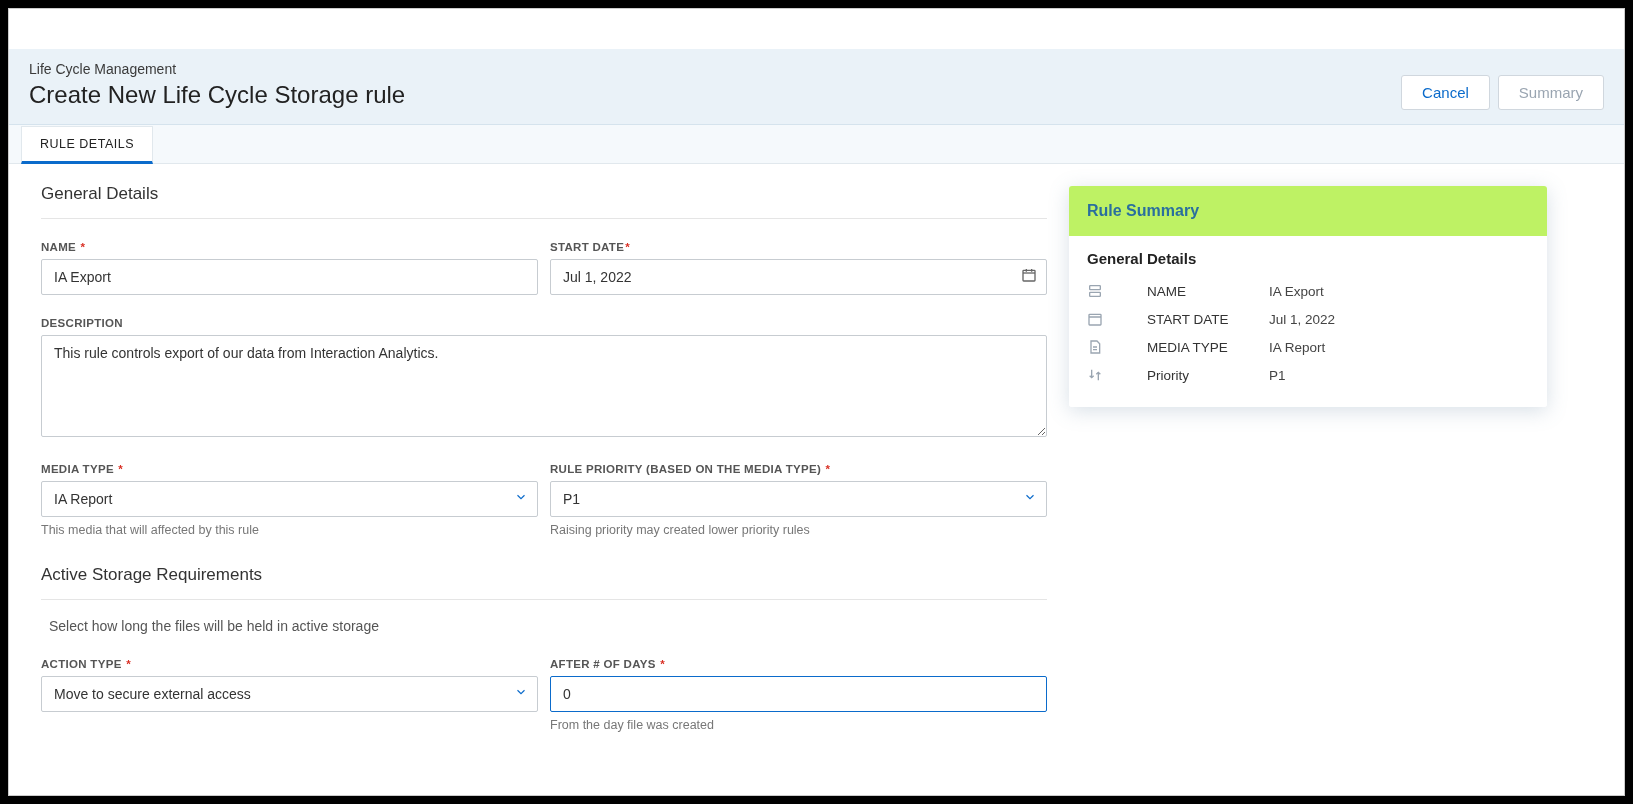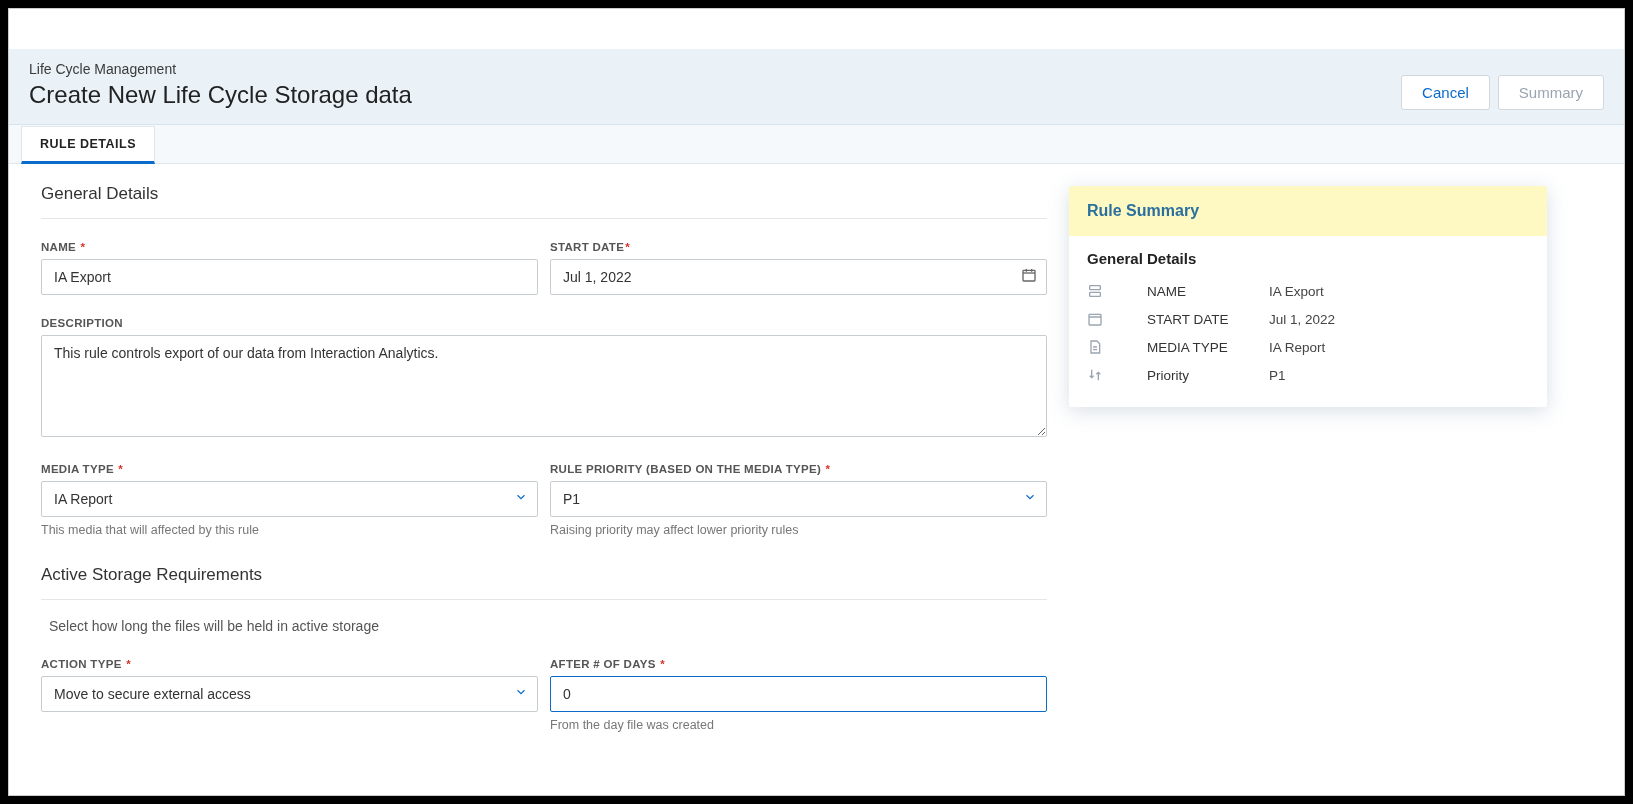--- a/index.html
+++ b/index.html
@@ -6,59 +6,59 @@
   body { font-family: "Segoe UI", Arial, sans-serif; background: #000; }
   .frame { background: #fff; margin: 8px; height: 788px; position: relative; overflow: hidden; border: 1px solid #ccc;}
   .header { background: #eaf2f8; padding: 12px 20px 14px 20px; display:flex; justify-content:space-between; align-items:flex-start; border-bottom:1px solid #d5e3ed;margin-top:40px;}
   .breadcrumb { font-size: 14px; color: #3a3a3a; }
   .page-title { font-size: 24px; color: #222; margin-top:4px; font-weight:400;}
   .header-buttons { display:flex; gap:8px; margin-top:14px;}
   .btn { background:#fff; border:1px solid #d0d7de; border-radius:3px; padding:8px 20px; font-size:15px; cursor:pointer;}
   .btn-cancel { color:#0b6bcb; }
   .btn-create { color:#9aa5b1; }
   .tabs-bar { background:#f5f9fc; border-bottom:1px solid #e1e8ed; padding-left:12px;}
-  .tab { display:inline-block; padding:10px 18px; font-size:12.5px; font-weight:700; letter-spacing:.5px; color:#222; background:#fff; border:1px solid #e1e8ed; border-bottom:3px solid #0b6bcb; position:relative; top:1px;}
+  .tab { display:inline-block; padding:10px 18px; font-size:12.5px; font-weight:400; letter-spacing:.5px; color:#222; background:#fff; border:1px solid #e1e8ed; border-bottom:3px solid #0b6bcb; position:relative; top:1px;}
   .content { display:flex; padding: 0; }
   .form-area { flex:1; padding: 20px 22px 30px 32px; max-width:1060px;}
   .section-title { font-size:17px; color:#333; font-weight:400; padding-bottom:14px; border-bottom:1px solid #e5e5e5; margin-bottom:22px;}
   .row { display:flex; gap:12px; margin-bottom:22px;}
   .field { flex:1; min-width:0;}
   .label { font-size:11.5px; font-weight:600; letter-spacing:.3px; color:#555; text-transform:uppercase; margin-bottom:6px; display:block;}
   .req { color:#d93025; margin-left:1px;}
   .input, .select, .textarea, .date-input { width:100%; border:1px solid #c7ccd1; border-radius:2px; padding:9px 12px; font-size:14px; color:#333; background:#fff; font-family:inherit;}
   .textarea { resize:both; height:102px;}
   .date-wrap { position:relative; }
   .cal-icon-wrap { position:absolute; right:10px; top:50%; transform:translateY(-50%); color:#666; pointer-events:none;}
   .select-wrap { position:relative; }
   .select-wrap .input { padding-right:32px; cursor:pointer;}
   .chevron-wrap { position:absolute; right:10px; top:50%; transform:translateY(-50%); color:#0b6bcb; pointer-events:none;}
   .helper { font-size:12.5px; color:#777; margin-top:6px;}
   .section2 { margin-top:28px;}
   .section-sub { font-size:14px; color:#555; margin-bottom:24px; margin-top:-4px;margin-left:8px;}
   .focused { border:1px solid #0b6bcb; outline:none;}
   
   .summary { width:478px; margin-top:22px; margin-right:10px; align-self:flex-start; box-shadow: 0 4px 20px rgba(100,130,160,.25); border-radius:3px; overflow:hidden;}
-  .summary-head { background:#fef9c3; padding:16px 18px; font-size:16px; font-weight:600; color:#2a6f9e;}
+  .summary-head { background:#bef264; padding:16px 18px; font-size:16px; font-weight:600; color:#2a6f9e;}
   .summary-body { padding:14px 18px 18px 18px; background:#fff;}
   .summary-section { font-size:15px; font-weight:600; color:#222; margin-bottom:10px;}
   .summary-row { display:flex; align-items:center; padding:6px 0; font-size:13.5px;}
   .summary-icon { width:22px; color:#9aa5b1; display:flex;}
   .summary-icon svg{width:16px;height:16px;}
   .summary-label { width:160px; color:#333; padding-left:38px;}
   .summary-value { color:#444;}
 </style>
 </head>
 <body>
 
 <div class="frame">
 
   <div class="header">
     <div>
       <div class="breadcrumb">Life Cycle Management</div>
-      <div class="page-title">Create New Life Cycle Storage data</div>
+      <div class="page-title">Create New Life Cycle Storage rule</div>
     </div>
     <div class="header-buttons">
       <button class="btn btn-cancel">Cancel</button>
       <button class="btn btn-create">Summary</button>
     </div>
   </div>
 
   <div class="tabs-bar">
     <div class="tab">RULE DETAILS</div>
   </div>
@@ -112,21 +112,21 @@
         <div class="field">
           <label class="label"><span>RULE PRIORITY (BASED ON THE MEDIA TYPE)</span> <span class="req">*</span></label>
           <div class="select-wrap">
             <div class="input">P1</div>
             <span class="chevron-wrap">
               <svg width="14" height="14" viewBox="0 0 24 24" fill="none" stroke="currentColor" stroke-width="2">
                   <polyline points="6 9 12 15 18 9"></polyline>
                 </svg>
             </span>
           </div>
-          <div class="helper">Raising priority may affect lower priority rules</div>
+          <div class="helper">Raising priority may created lower priority rules</div>
         </div>
       </div>
 
       <div class="section2">
         <div class="section-title">Active Storage Requirements</div>
         <div class="section-sub">Select how long the files will be held in active storage</div>
 
         <div class="row">
           <div class="field">
             <label class="label"><span>ACTION TYPE</span> <span class="req">*</span></label>

